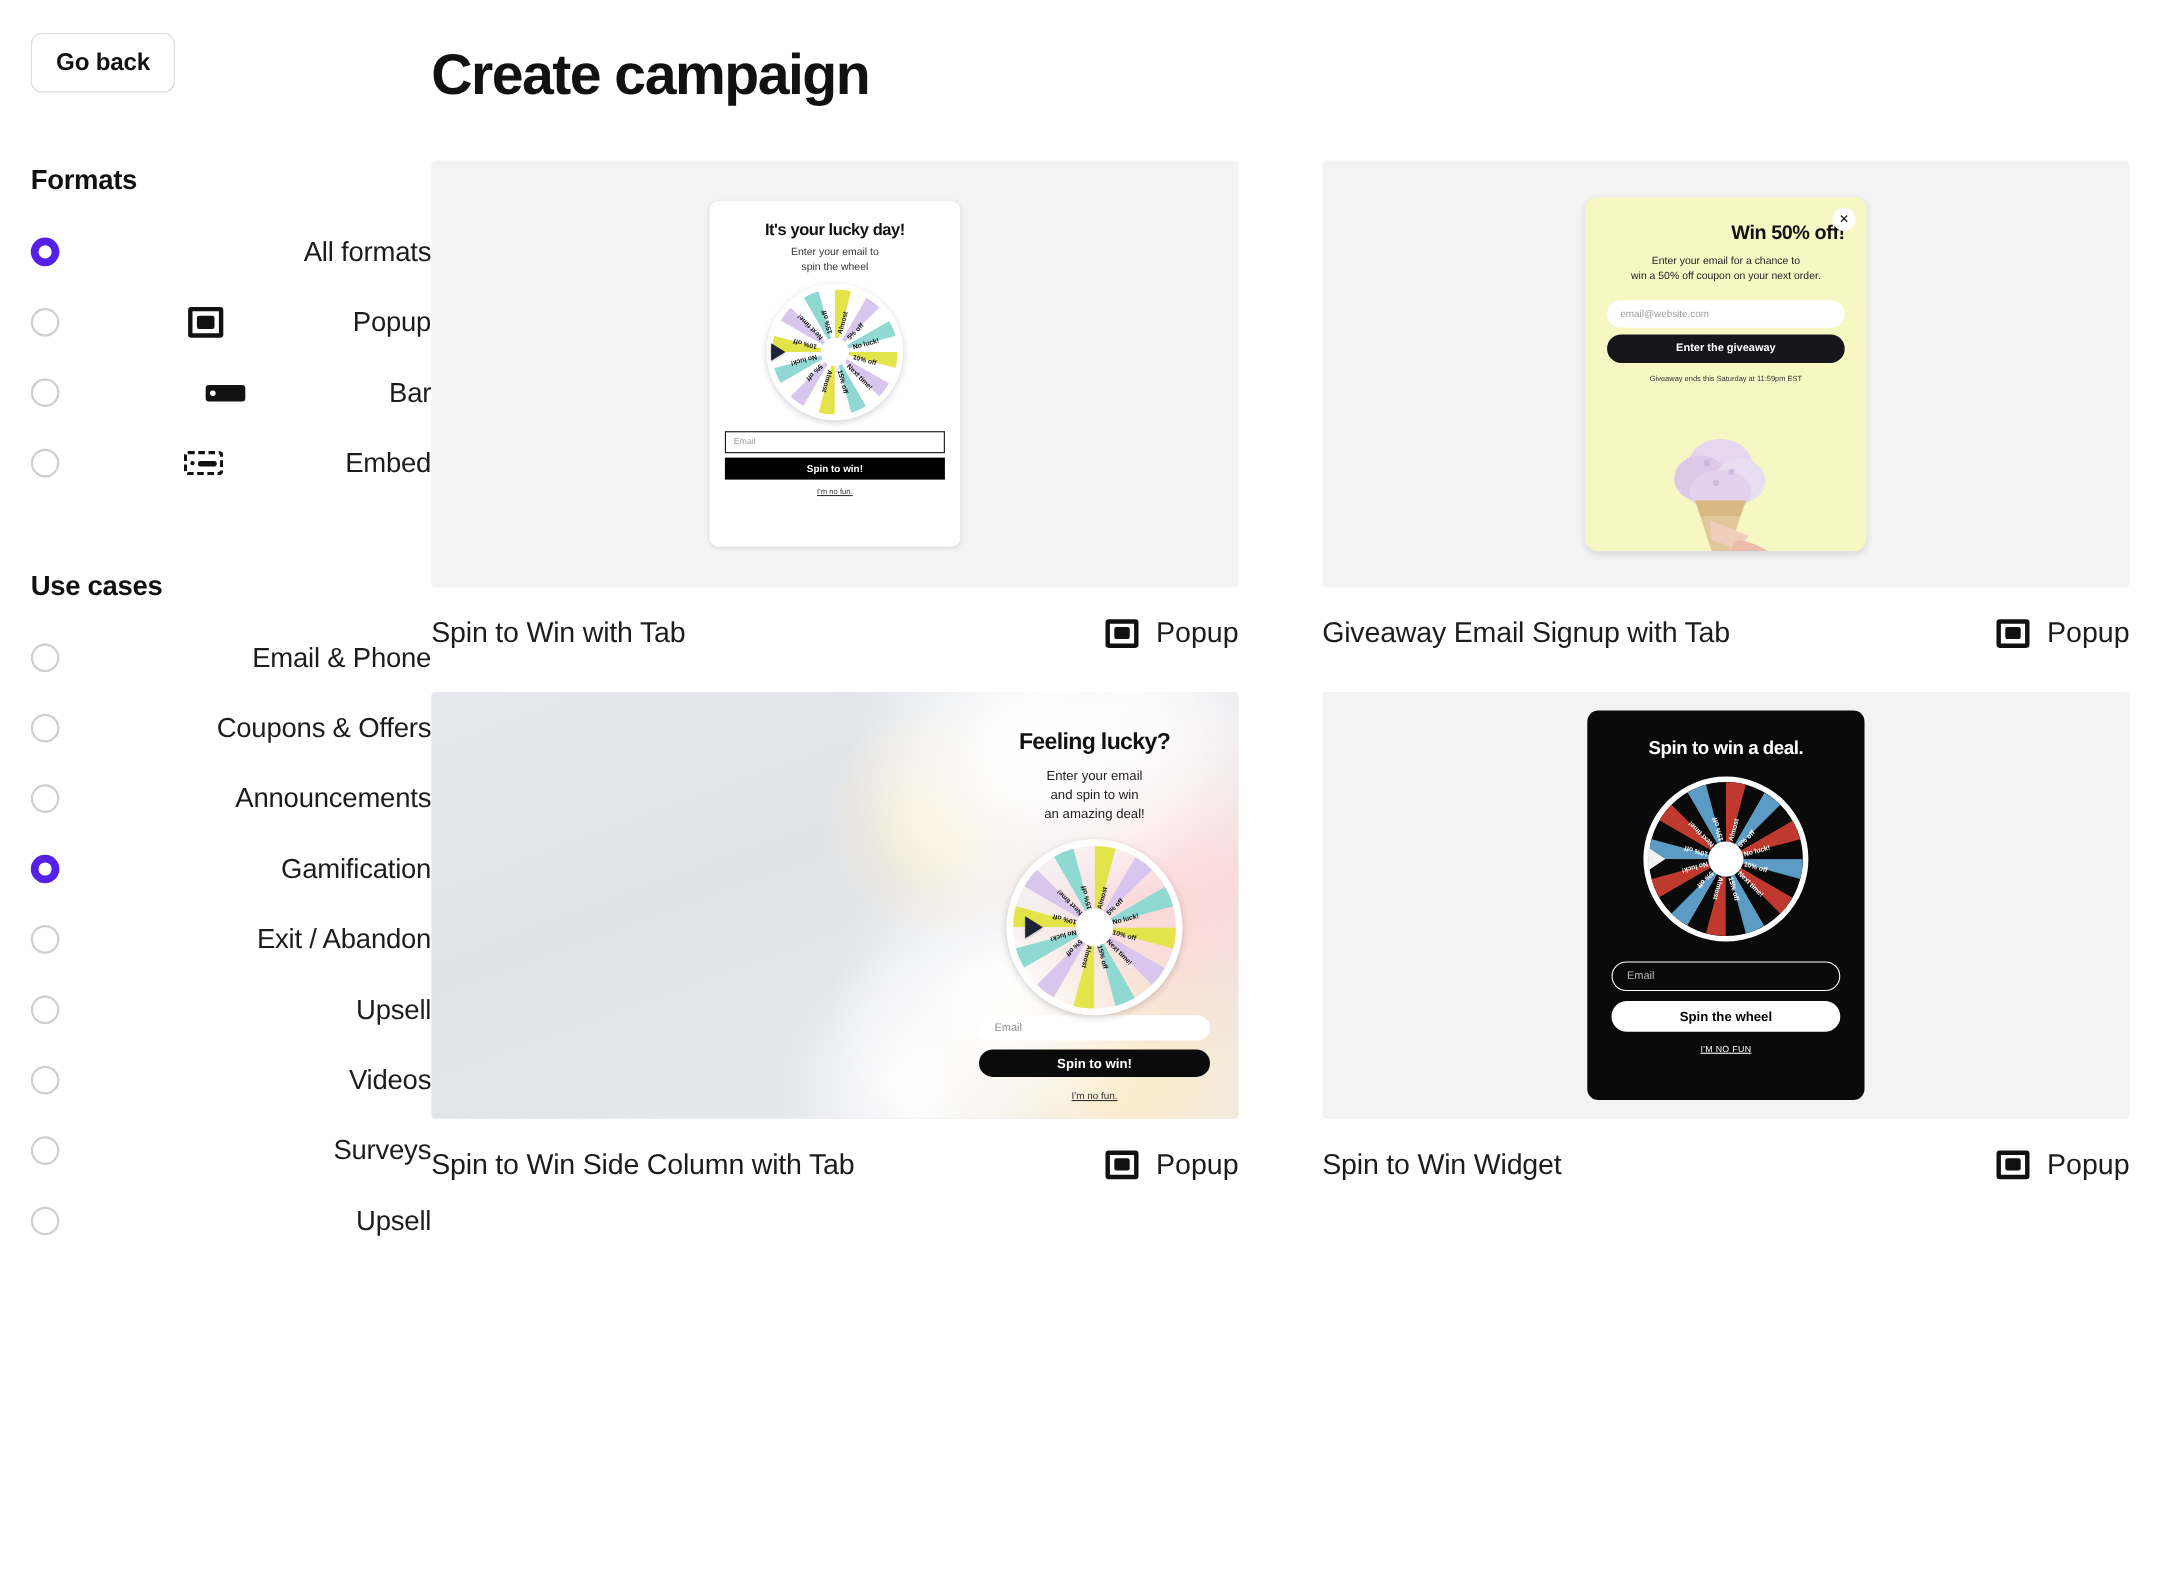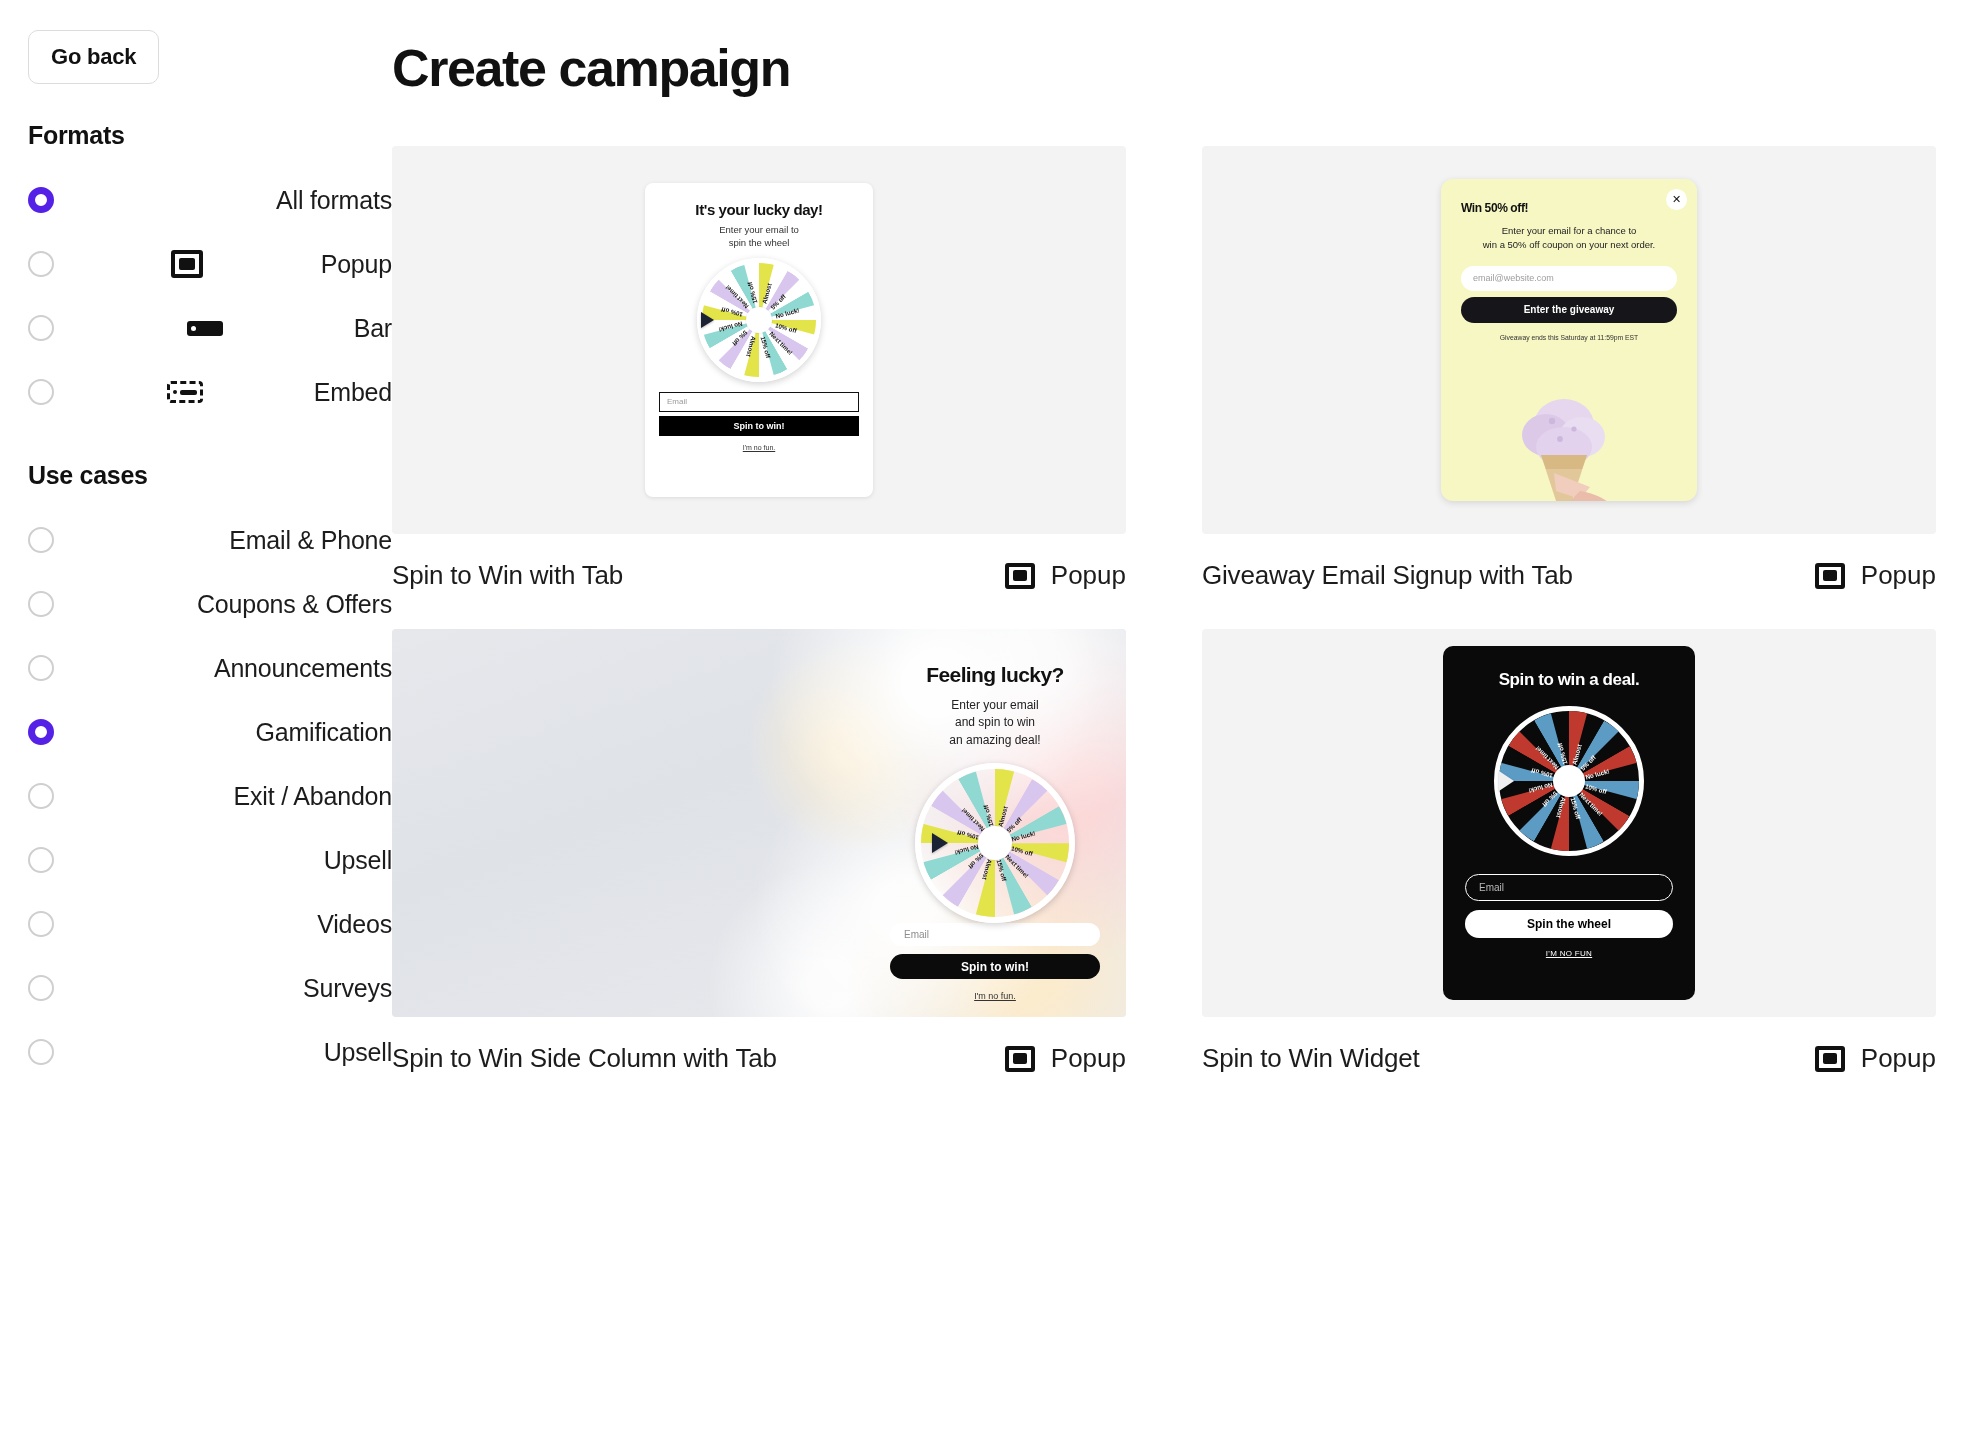--- a/index.html
+++ b/index.html
@@ -24,21 +24,21 @@
     font-size:22px;
     font-weight:700;
     color:#111;
     cursor:pointer;
     letter-spacing:-0.2px;
   }
   .section-title {
     font-size:25px;
     font-weight:700;
     color:#111;
-    margin:37px 0 0 0;
+    margin:66px 0 0 0;
     letter-spacing:-0.3px;
   }
   .opt-list { margin-top:18px; }
   .opt {
     display:flex;
     align-items:center;
     height:64px;
     cursor:pointer;
     gap:0;
     justify-content:space-between;
@@ -182,21 +182,21 @@
   .p2-sheet {
     width:256px;height:322px;background:#f7f7c4;border-radius:12px;
     box-shadow:0 2px 7px rgba(0,0,0,.12);
     padding:22px 20px 0 20px;position:relative;overflow:hidden;
   }
   .p2-close {
     position:absolute;right:10px;top:10px;width:21px;height:21px;border-radius:50%;
     background:#fff;display:flex;align-items:center;justify-content:center;
     font-size:11px;color:#111;cursor:pointer;
   }
-  .p2-h { font-size:12px;font-weight:700;text-align:left;color:#111;letter-spacing:-0.4px; }
+  .p2-h { font-size:18px;font-weight:700;text-align:right;color:#111;letter-spacing:-0.4px; }
   .p2-s { font-size:9.5px;text-align:center;color:#222;margin-top:9px;line-height:1.45; }
   .p2-input {
     margin-top:14px;height:25px;border-radius:13px;background:#fff;
     display:flex;align-items:center;padding-left:12px;font-size:9px;color:#9d9d9d;
   }
   .p2-btn {
     margin-top:6px;height:26px;border-radius:13px;background:#15151a;color:#fff;
     display:flex;align-items:center;justify-content:center;font-size:10px;font-weight:700;
   }
   .p2-fine { margin-top:11px;text-align:center;font-size:6.8px;color:#333; }

